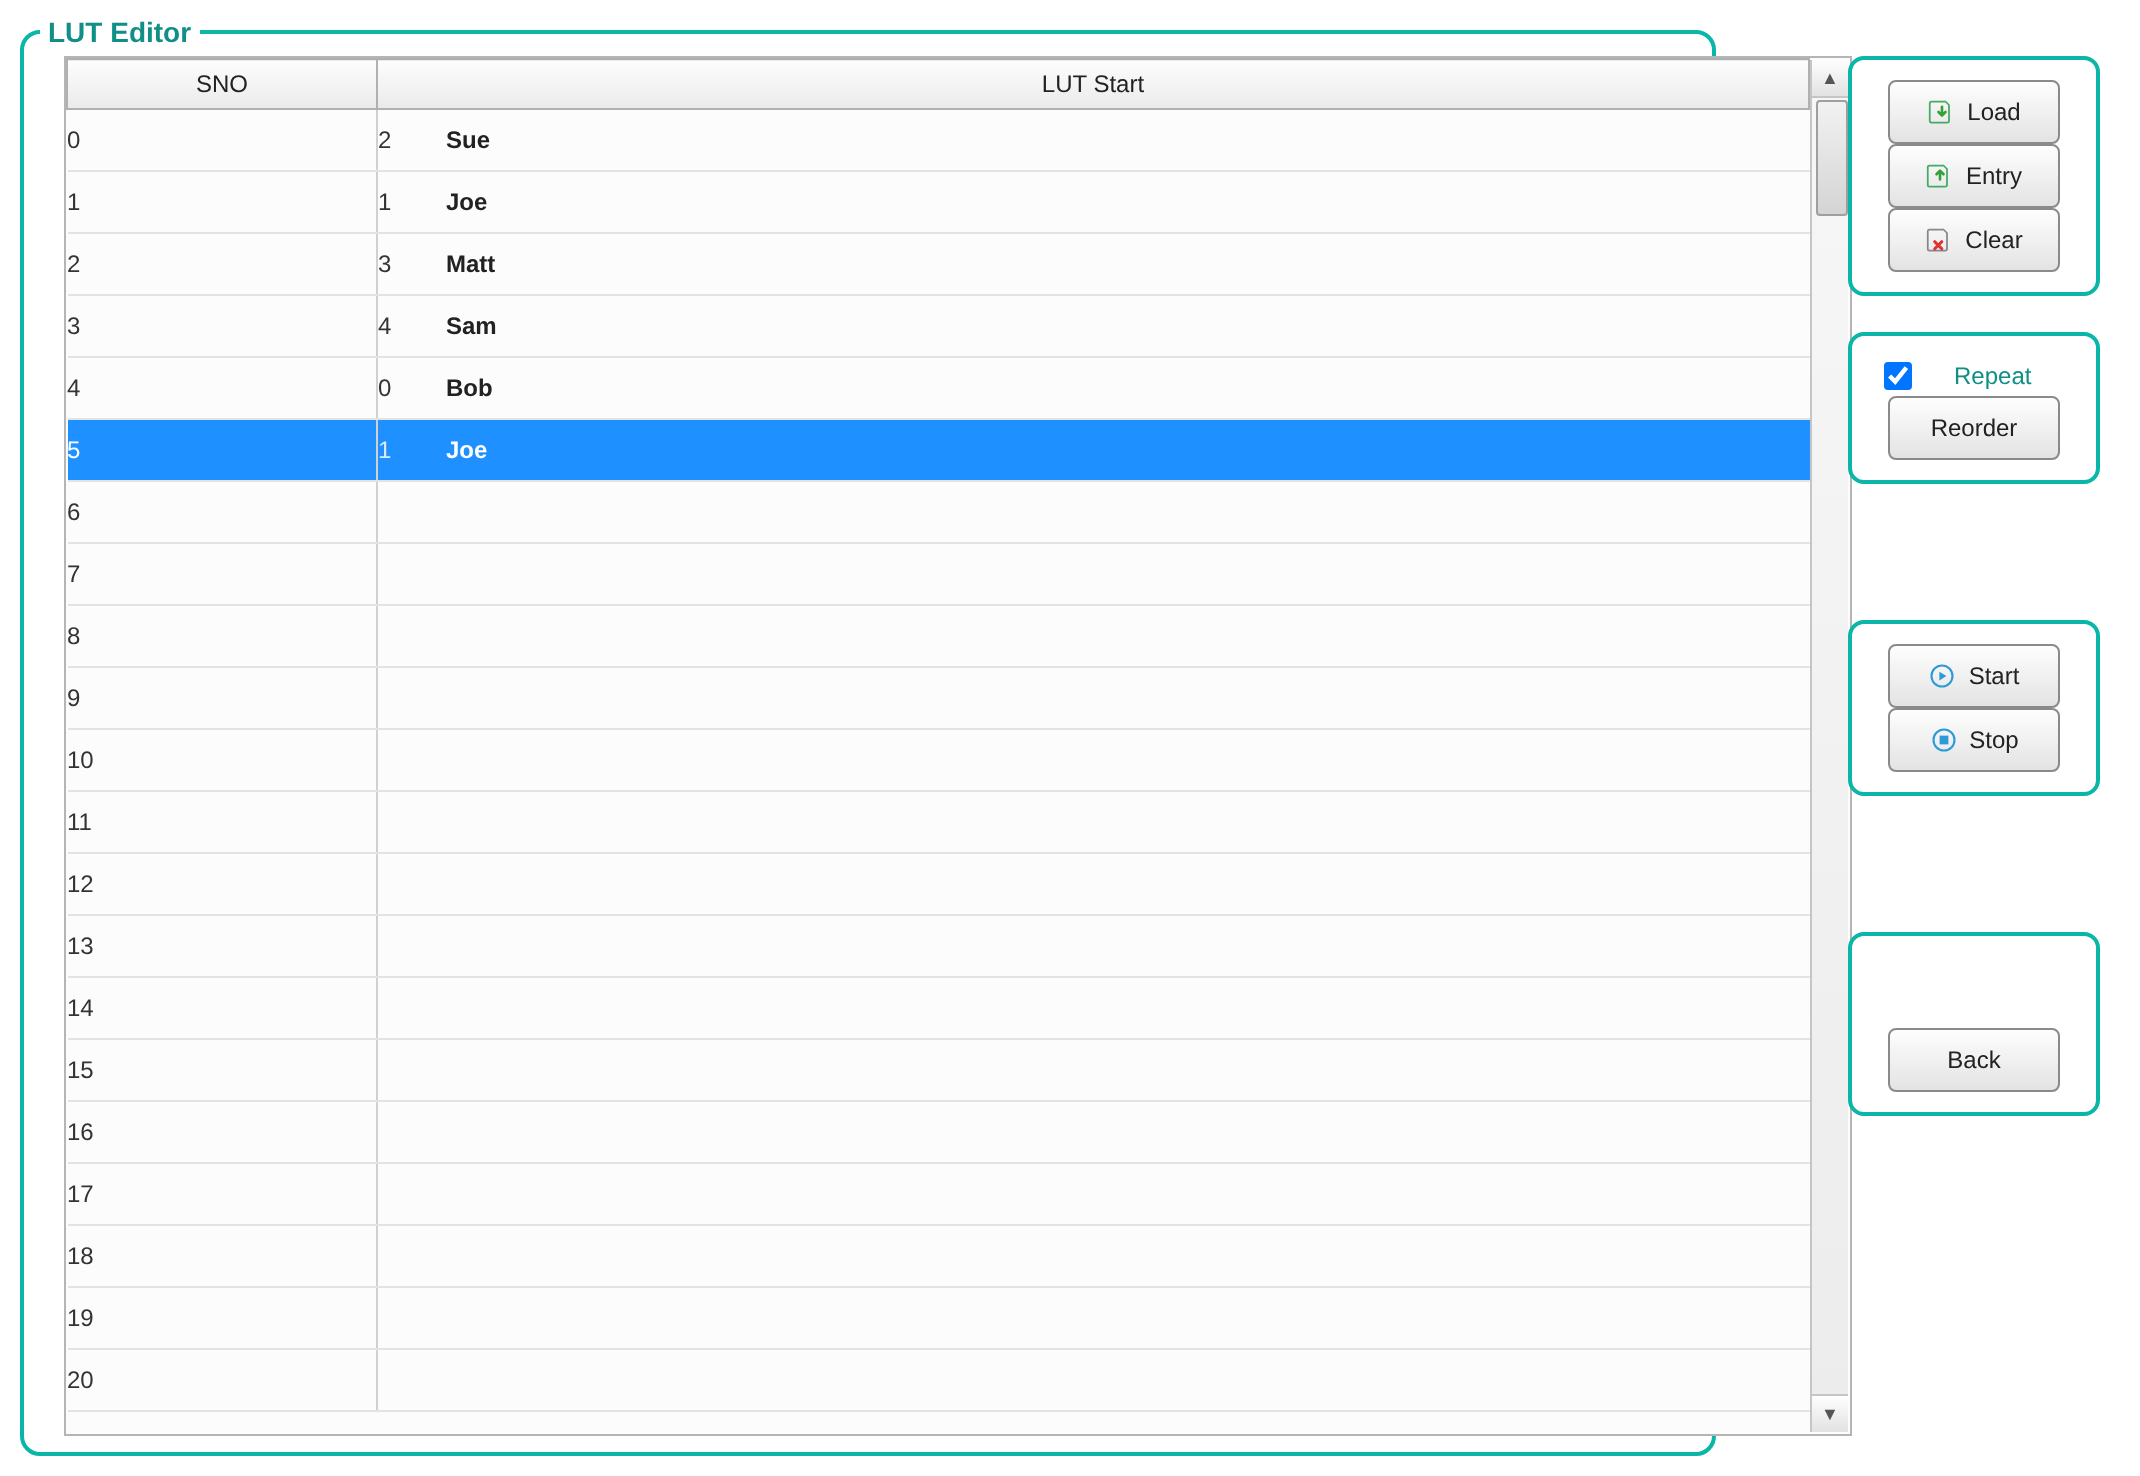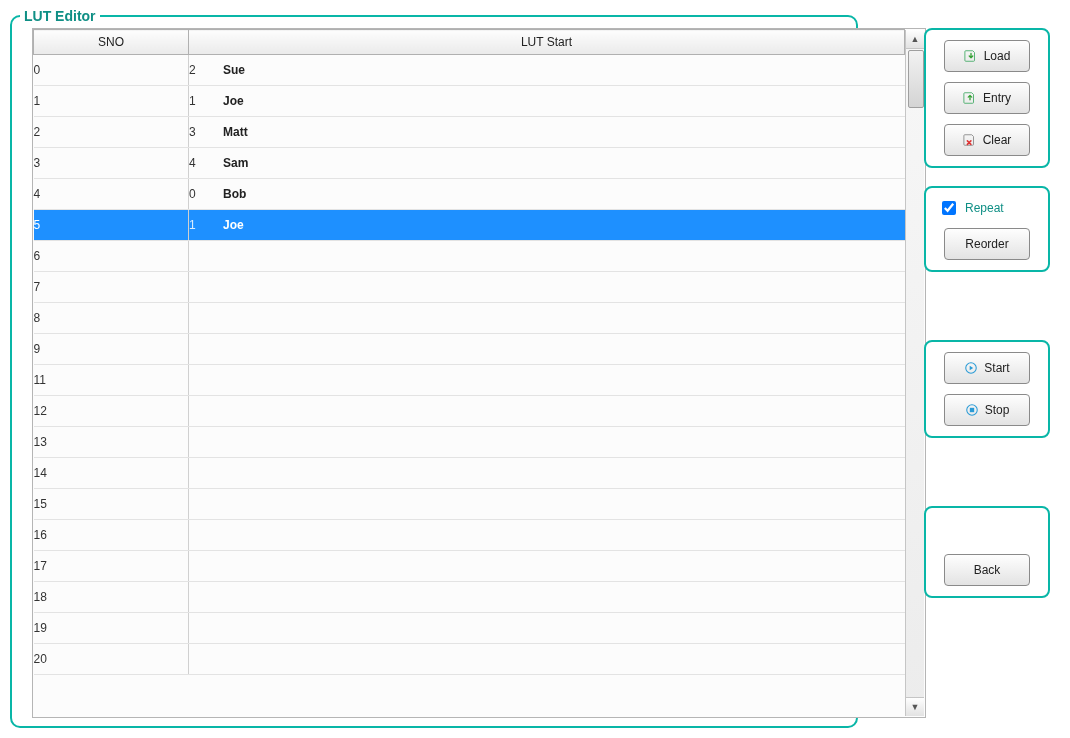--- a/index.html
+++ b/index.html
@@ -133,41 +133,41 @@
     display: flex;
     flex-direction: column;
     gap: 18px;
   }
   .sidebox {
     border: 2px solid #09b6a7;
     border-radius: 8px;
     padding: 10px;
     display: flex;
     flex-direction: column;
-    gap: 10px;
+    gap: 0;
     align-items: center;
   }
 
   button.btn {
     width: 86px;
     height: 32px;
     border: 1px solid #8a8a8a;
     border-radius: 4px;
     background: linear-gradient(#fefefe, #e3e3e3);
     font-family: inherit;
     font-size: 12px;
     color:#222;
     display: inline-flex;
     align-items: center;
     justify-content: center;
     gap: 6px;
     cursor: pointer;
   }
   .icon { width:14px; height:14px; display:inline-block; flex-shrink:0; }
-  .teal-text { color:#0f8f85; }
+  .teal-text { color:#0f8f85;margin-left:12px; }
 
   .repeat-row {
     display:flex;
     align-items:center;
     gap:6px;
     align-self:flex-start;
     margin-left:2px;
   }
   .repeat-row input[type=checkbox]{ width:14px;height:14px; }
 
@@ -276,20 +276,29 @@
               <tr>
                 <td class="sno">9</td>
                 <td class="entry">
                   <div class="entry-inner">
                     <span class="entry-num"></span>
                     <span class="entry-name"></span>
                   </div>
                 </td>
               </tr>
               <tr>
+                <td class="sno">10</td>
+                <td class="entry">
+                  <div class="entry-inner">
+                    <span class="entry-num"></span>
+                    <span class="entry-name"></span>
+                  </div>
+                </td>
+              </tr>
+              <tr>
                 <td class="sno">11</td>
                 <td class="entry">
                   <div class="entry-inner">
                     <span class="entry-num"></span>
                     <span class="entry-name"></span>
                   </div>
                 </td>
               </tr>
               <tr>
                 <td class="sno">12</td>

